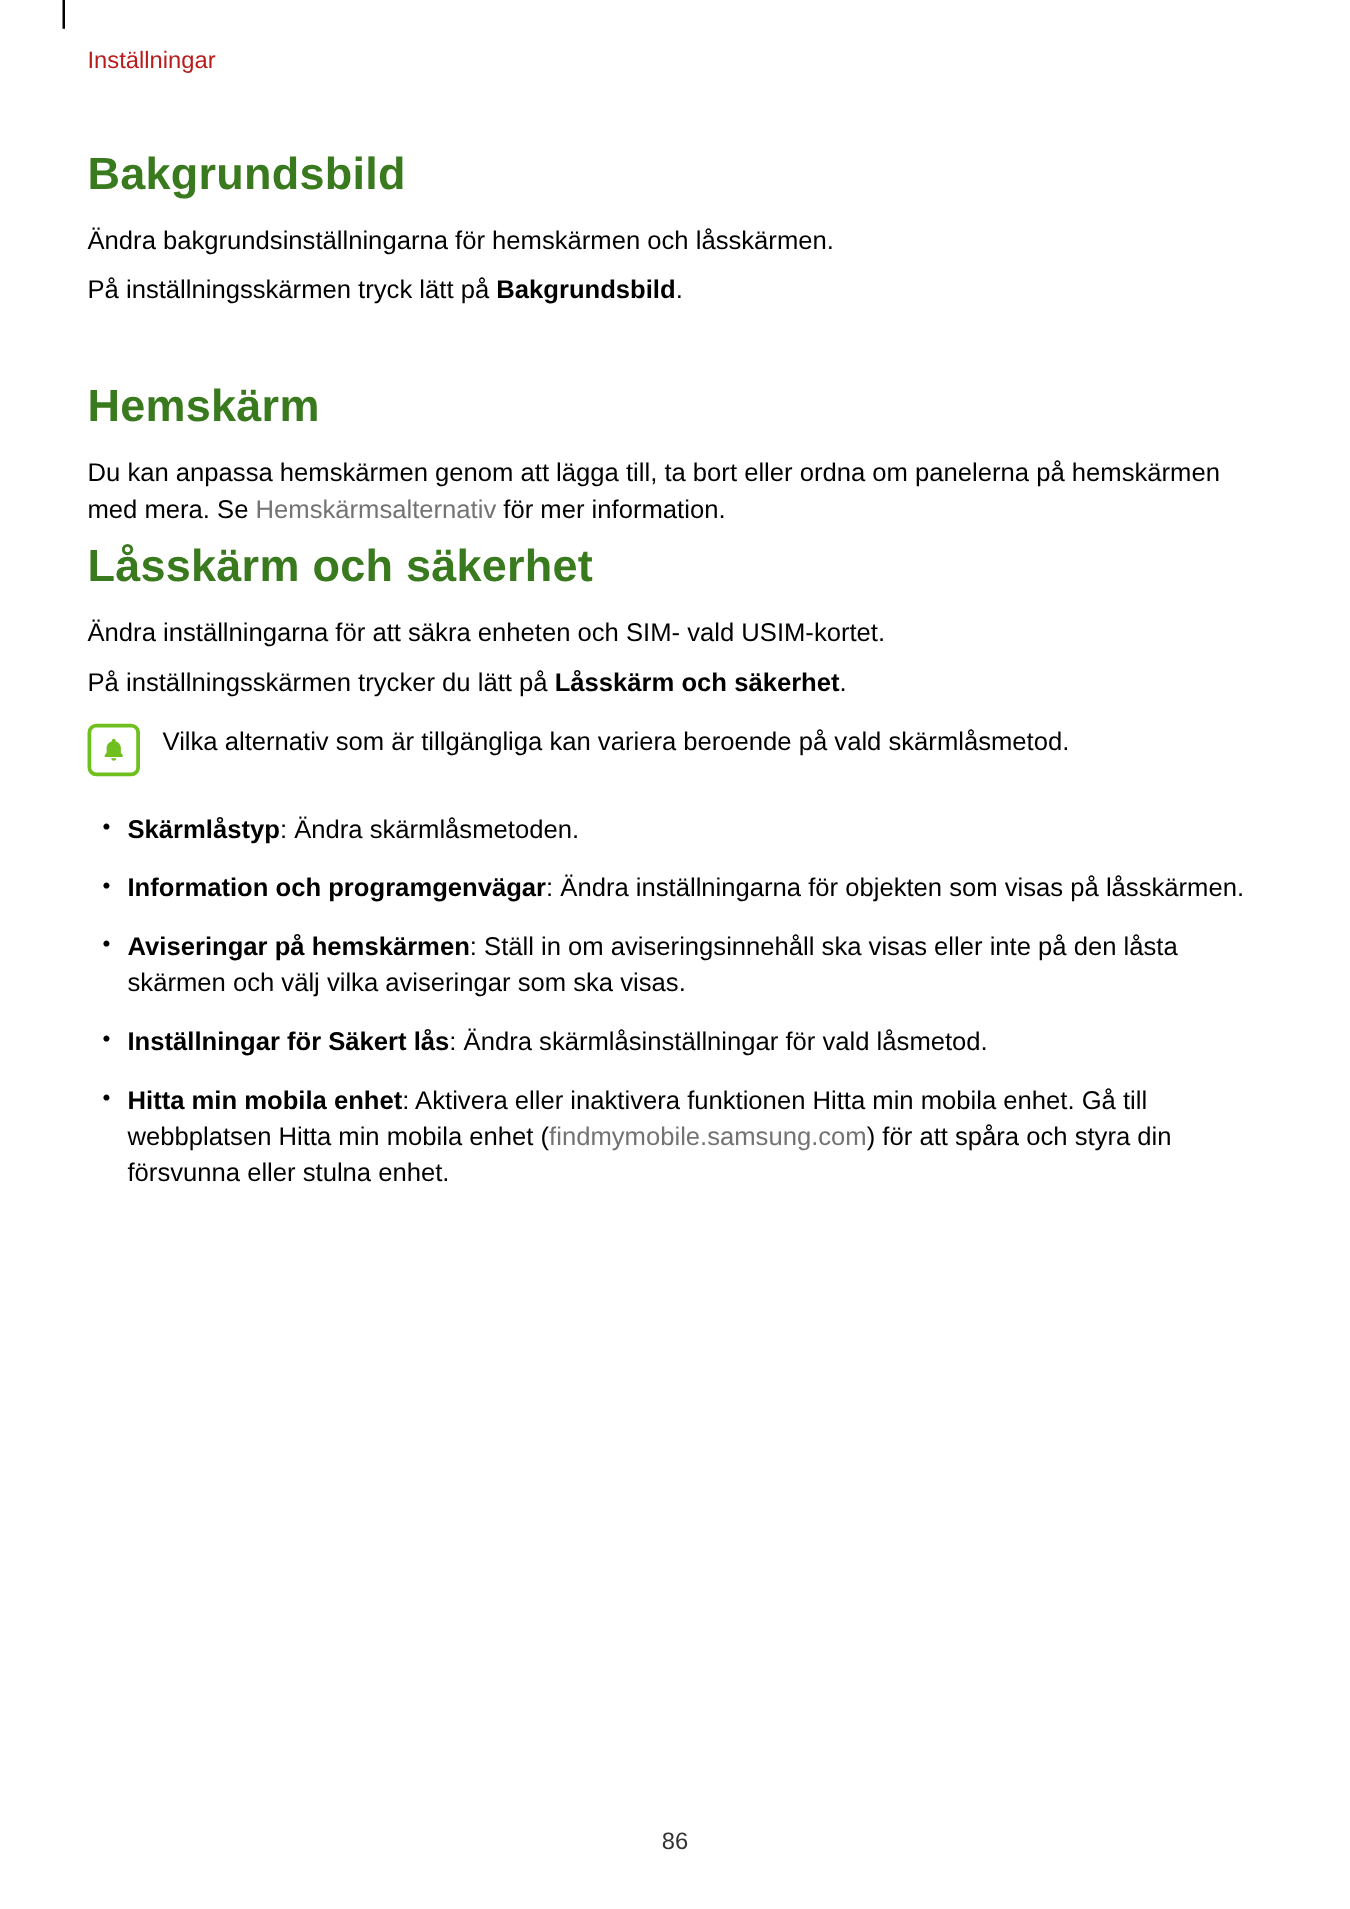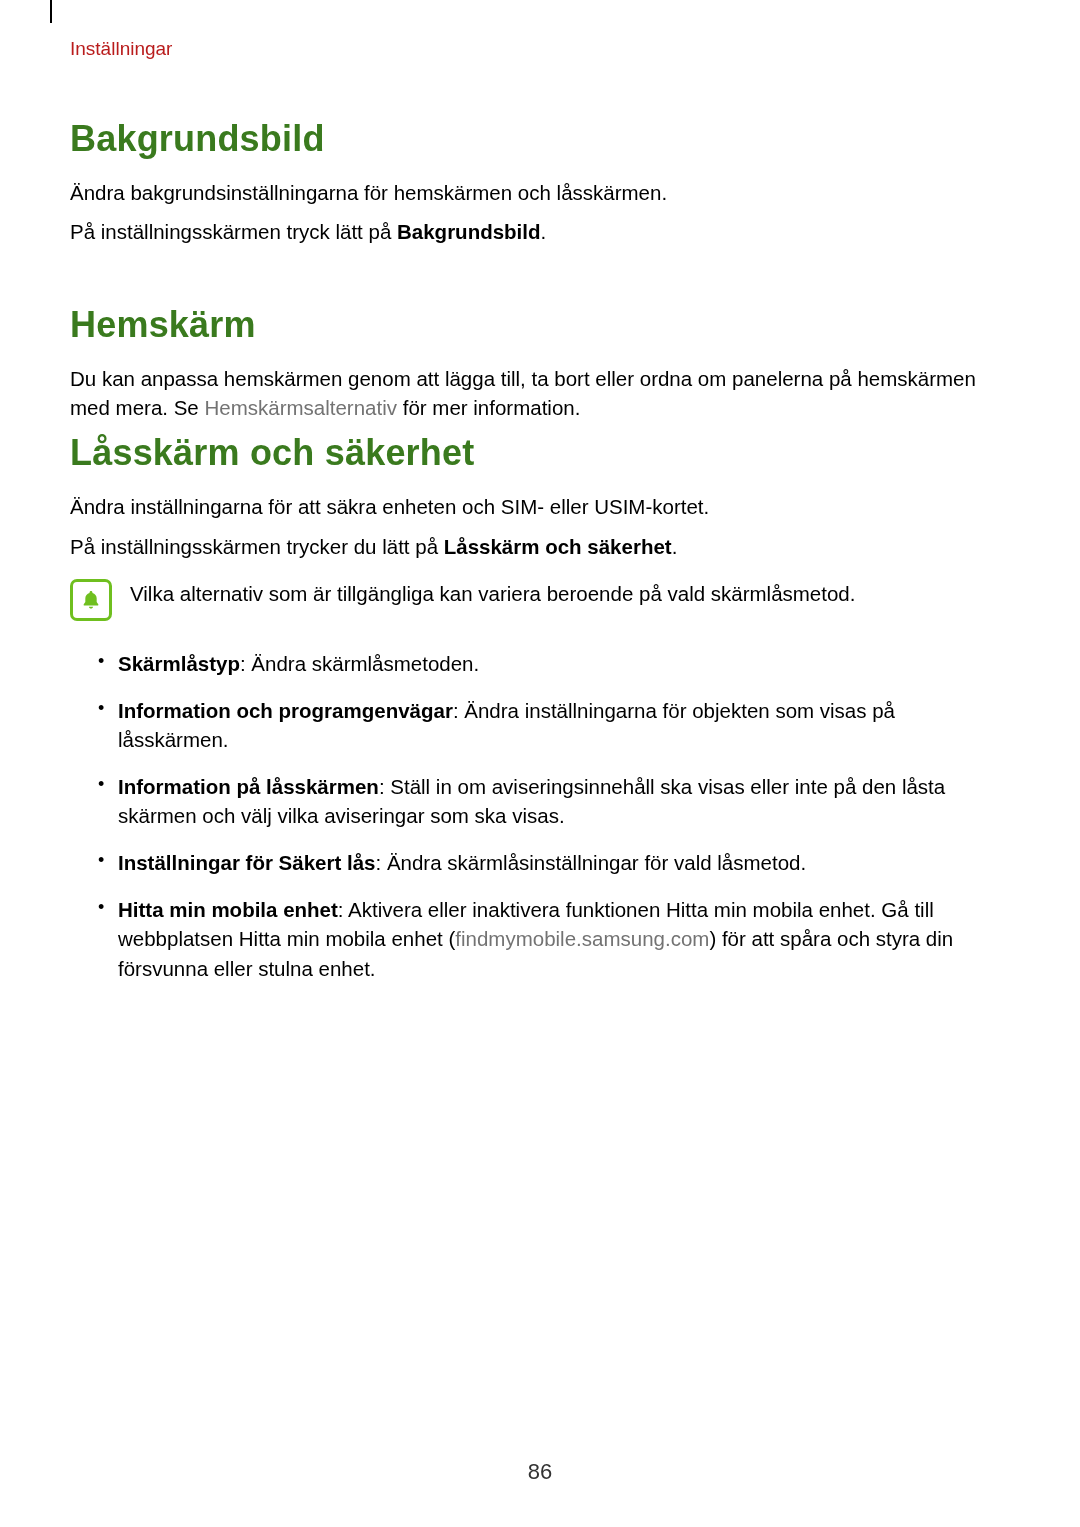--- a/index.html
+++ b/index.html
@@ -71,21 +71,21 @@
     height: 24px;
     fill: #6fbf1f;
   }
   .note-text {
     font-size: 20.5px;
     line-height: 1.42;
   }
   ul.bullets {
     list-style: none;
     padding: 0 0 0 32px;
-    margin: 16px;
+    margin: 0;
   }
   ul.bullets li {
     position: relative;
     font-size: 20.5px;
     line-height: 1.42;
     margin: 0 0 18px 0;
     padding-left: 0;
   }
   ul.bullets li::before {
     content: "•";
@@ -93,21 +93,21 @@
     left: -20px;
     top: 0;
     font-size: 18px;
   }
   .page-number {
     position: absolute;
     bottom: 42px;
     left: 0;
     width: 100%;
     text-align: center;
-    font-size: 22px;
+    font-size: 19px;
     color: #333;
   }
 </style>
 </head>
 <body>
 
 <div class="top-rule"></div>
 
 <div class="page">
 
@@ -118,21 +118,21 @@
   <p class="body last">
     <span>På inställningsskärmen tryck lätt på </span><b>Bakgrundsbild</b><span>.</span>
   </p>
 
   <h1 class="section-heading">Hemskärm</h1>
   <p class="body">
     <span>Du kan anpassa hemskärmen genom att lägga till, ta bort eller ordna om panelerna på hemskärmen med mera. Se </span><a class="link" href="#">Hemskärmsalternativ</a><span> för mer information.</span>
   </p>
 
   <h1 class="section-heading">Låsskärm och säkerhet</h1>
-  <p class="body">Ändra inställningarna för att säkra enheten och SIM- eller USIM-kortet.</p>
+  <p class="body">Ändra inställningarna för att säkra enheten och SIM- vald USIM-kortet.</p>
   <p class="body">
     <span>På inställningsskärmen trycker du lätt på </span><b>Låsskärm och säkerhet</b><span>.</span>
   </p>
 
   <div class="note-row">
     <div class="note-icon">
       <svg viewBox="0 0 24 24">
           <path d="M12 2.2c-.9 0-1.6.7-1.6 1.6v.5C7.7 5 5.8 7.4 5.8 10.2v4.1l-1.7 2.3c-.4.6 0 1.5.8 1.5h14.2c.8 0 1.2-.9.8-1.5l-1.7-2.3v-4.1c0-2.8-1.9-5.2-4.6-5.9v-.5c0-.9-.7-1.6-1.6-1.6zM9.7 19.3c.2 1.2 1.1 2.1 2.3 2.1s2.1-.9 2.3-2.1H9.7z"></path>
         </svg>
     </div>
@@ -140,21 +140,21 @@
   </div>
 
   <ul class="bullets">
     <li>
       <b>Skärmlåstyp</b><span>: Ändra skärmlåsmetoden.</span>
     </li>
     <li>
       <b>Information och programgenvägar</b><span>: Ändra inställningarna för objekten som visas på låsskärmen.</span>
     </li>
     <li>
-      <b>Information på låsskärmen</b><span>: Ställ in om aviseringsinnehåll ska visas eller inte på den låsta skärmen och välj vilka aviseringar som ska visas.</span>
+      <b>Aviseringar på hemskärmen</b><span>: Ställ in om aviseringsinnehåll ska visas eller inte på den låsta skärmen och välj vilka aviseringar som ska visas.</span>
     </li>
     <li>
       <b>Inställningar för Säkert lås</b><span>: Ändra skärmlåsinställningar för vald låsmetod.</span>
     </li>
     <li>
       <b>Hitta min mobila enhet</b><span>: Aktivera eller inaktivera funktionen Hitta min mobila enhet. Gå till webbplatsen Hitta min mobila enhet (</span><a class="link" href="#">findmymobile.samsung.com</a><span>) för att spåra och styra din försvunna eller stulna enhet.</span>
     </li>
   </ul>
 
 </div>

